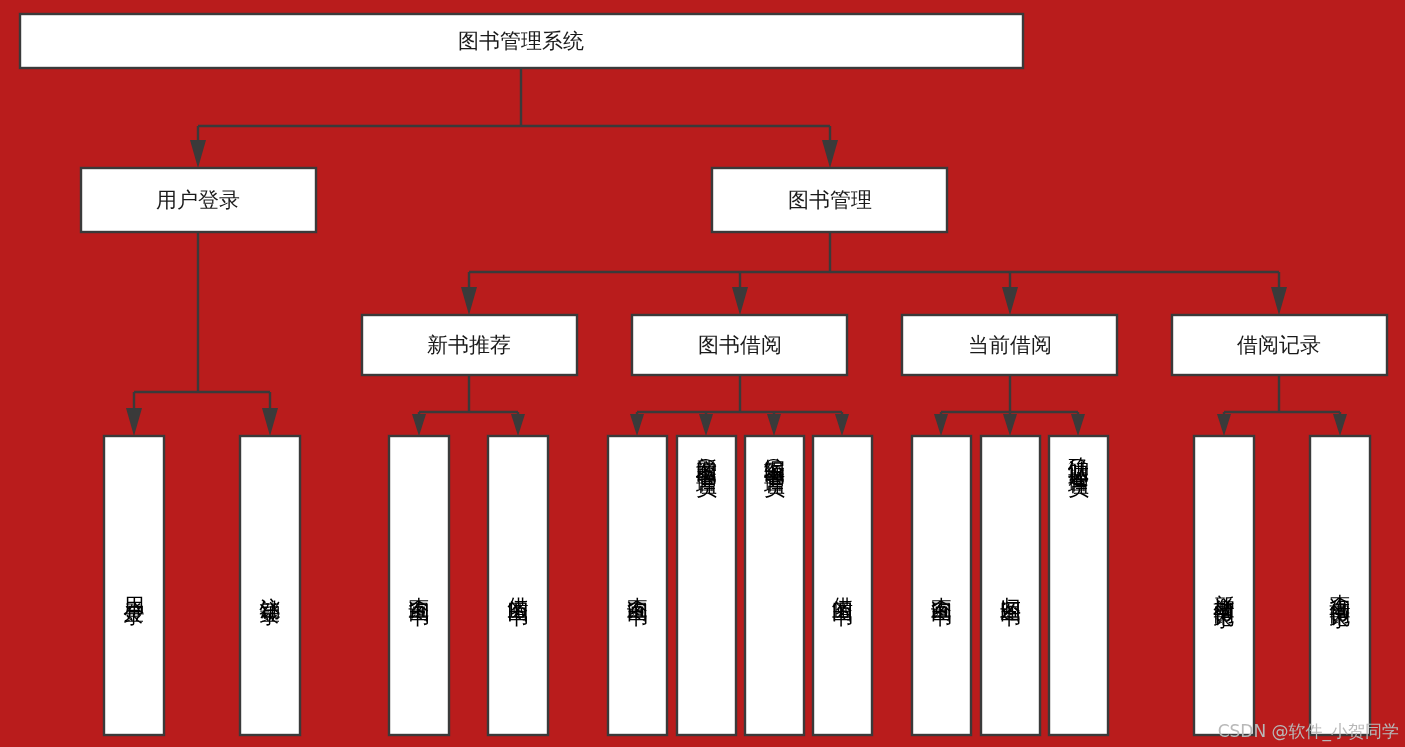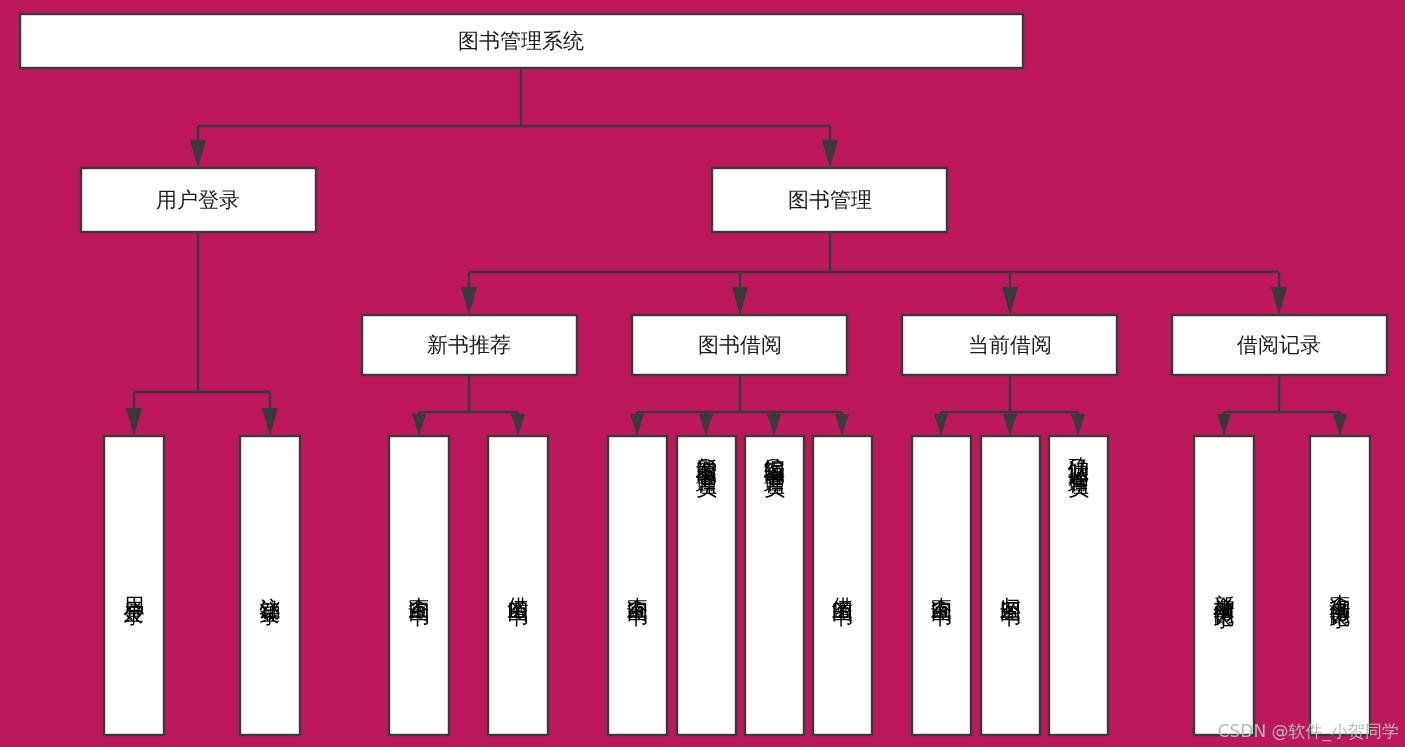--- a/index.html
+++ b/index.html
@@ -7,21 +7,21 @@
     padding: 0;
     background: #ffffff;
   }
   body {
     font-family: "DejaVu Sans", "Liberation Sans", sans-serif;
   }
   #diagram-root {
     position: relative;
     width: 1405px;
     height: 747px;
-    background: #be185d;
+    background: #b91c1c;
     overflow: hidden;
   }
   svg#tree-svg {
     position: absolute;
     left: 0;
     top: 0;
     width: 1405px;
     height: 747px;
   }
   .node-box {

